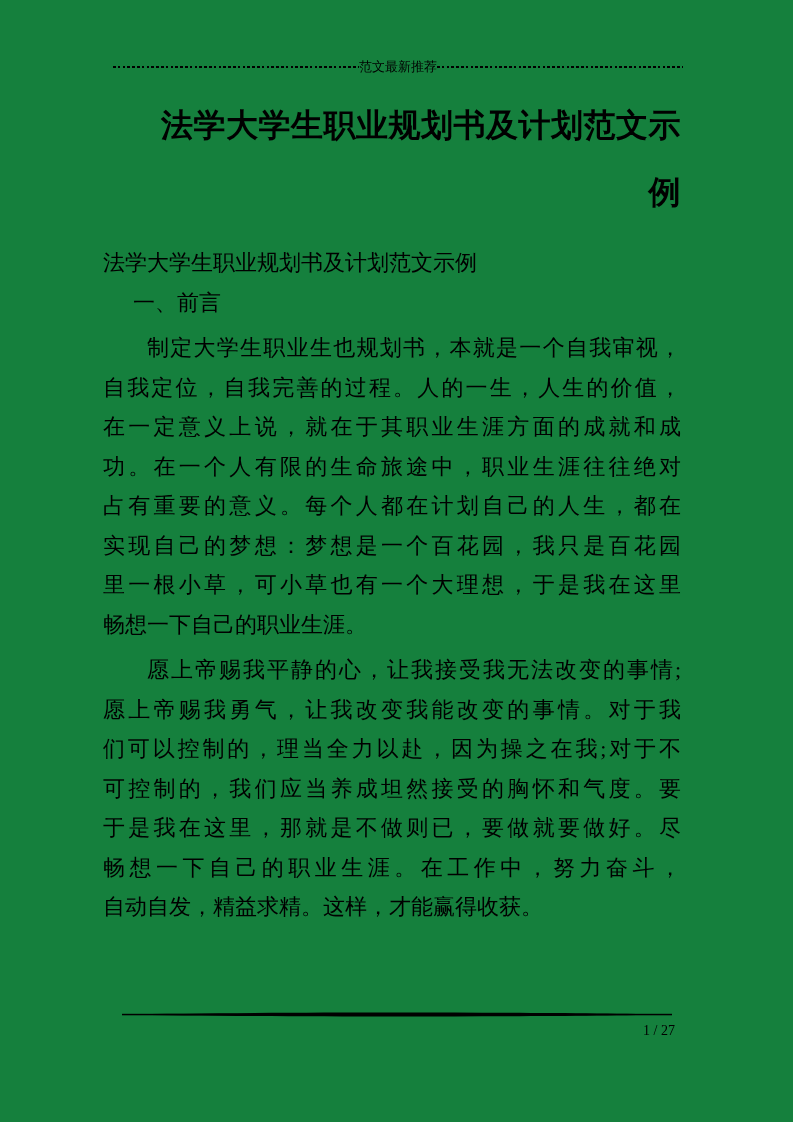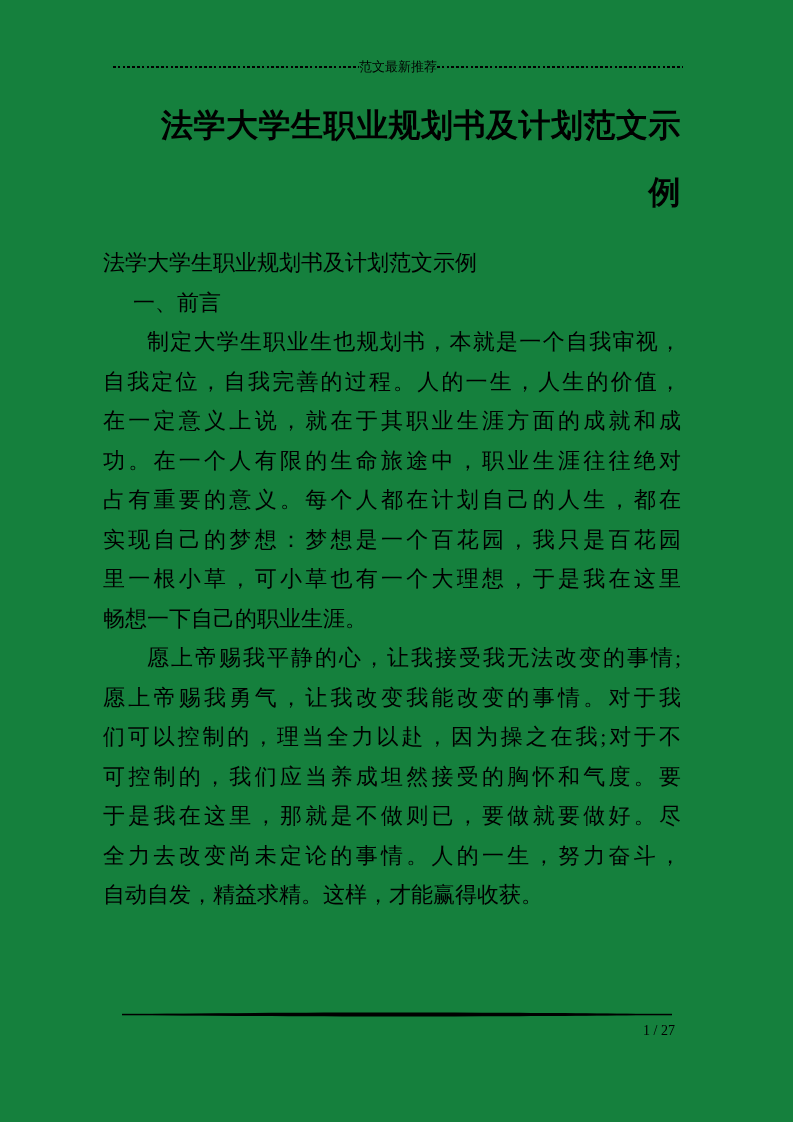--- a/index.html
+++ b/index.html
@@ -53,21 +53,21 @@
     text-align: justify;
     text-align-last: justify;
   }
   .bline.plain { text-align-last: left; }
   .bline.endline { text-align-last: left; }
   .bline.indent { text-indent: 2em; }
   .heading {
     text-align-last: left;
     padding-left: 30px;
   }
-  .para { }
+  .para { margin-top: 6px; }
   
   .footer-rule {
     position: absolute;
     top: 1004px;
     left: 122px;
     width: 550px;
     height: 7px;
   }
   .footer {
     position: absolute;
@@ -110,21 +110,21 @@
       <div class="bline">里一根小草，可小草也有一个大理想，于是我在这里</div>
       <div class="bline endline">畅想一下自己的职业生涯。</div>
     </div>
 
     <div class="para">
       <div class="bline indent">愿上帝赐我平静的心，让我接受我无法改变的事情;</div>
       <div class="bline">愿上帝赐我勇气，让我改变我能改变的事情。对于我</div>
       <div class="bline">们可以控制的，理当全力以赴，因为操之在我;对于不</div>
       <div class="bline">可控制的，我们应当养成坦然接受的胸怀和气度。要</div>
       <div class="bline">于是我在这里，那就是不做则已，要做就要做好。尽</div>
-      <div class="bline">全力去改变尚未定论的事情。人的一生，努力奋斗，</div>
+      <div class="bline">畅想一下自己的职业生涯。在工作中，努力奋斗，</div>
       <div class="bline endline">自动自发，精益求精。这样，才能赢得收获。</div>
     </div>
 
   </div>
 
   <div class="footer-rule">
     <svg width="550" height="7" viewBox="0 0 550 7" xmlns="http://www.w3.org/2000/svg">
       <rect x="0" y="2.8" width="550" height="1.5" fill="#000"></rect>
       <path d="M0,3.5 C140,0.8 410,0.8 550,3.5 C410,6.2 140,6.2 0,3.5 Z" fill="#000"></path>
     </svg>

